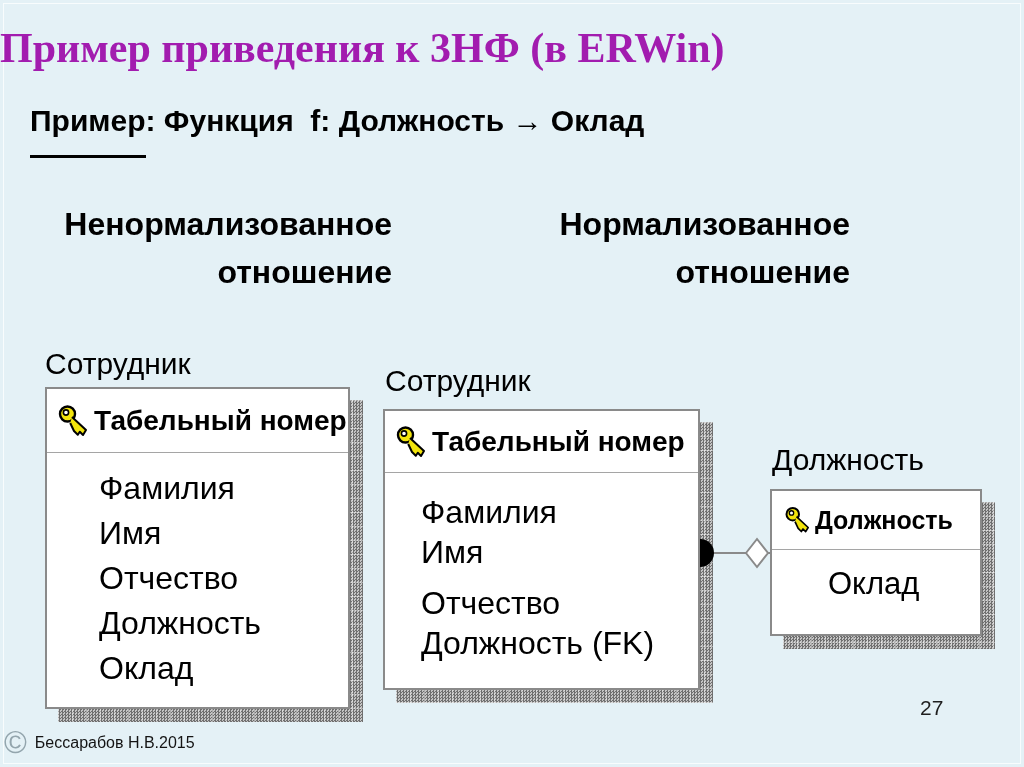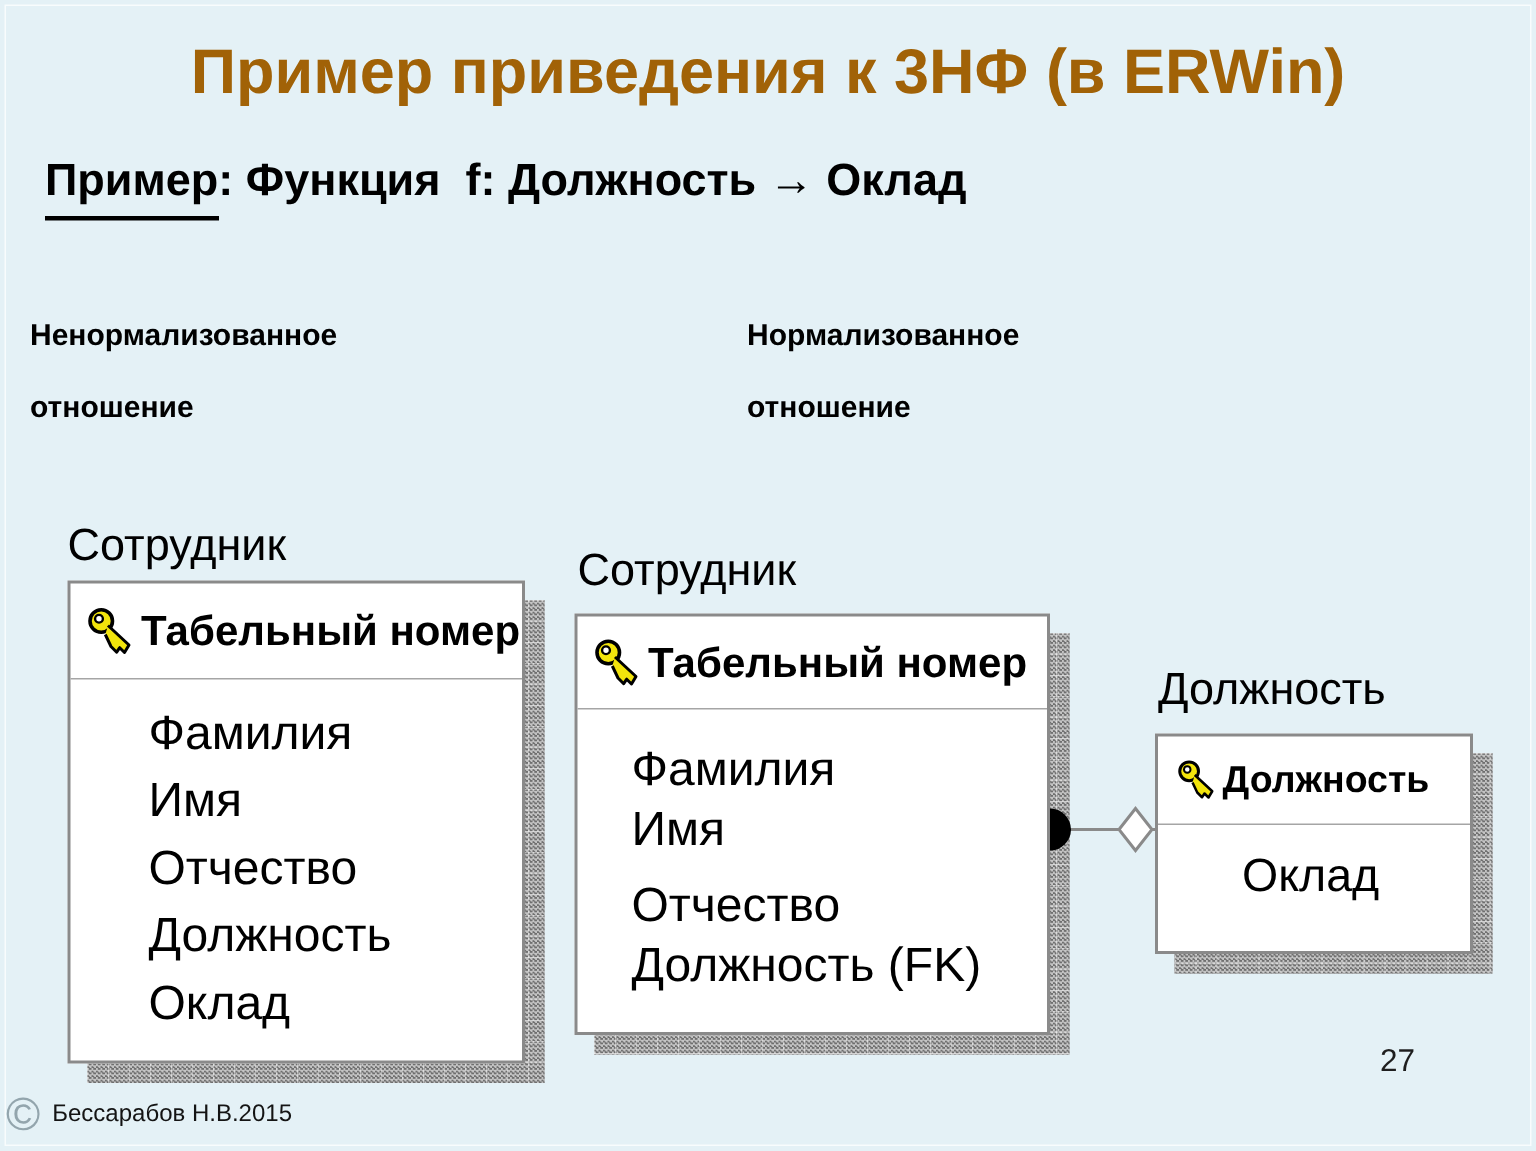--- a/index.html
+++ b/index.html
@@ -17,41 +17,42 @@
   }
   .frame {
     position: absolute;
     inset: 3px;
     border: 1px solid rgba(255,255,255,0.75);
     pointer-events: none;
   }
   .title {
     position: absolute;
     top: 24px; left: 0; right: 0;
-    text-align: center;
+    text-align: left;
     font-size: 42px;
     font-weight: bold;
-    color: #a16207;
+    color: #a21caf;
     letter-spacing: 0px;
+    font-family: Liberation Serif, serif;
   }
   .subtitle {
     position: absolute;
     left: 30px; top: 104px;
     font-size: 30px;
     font-weight: bold;
     color: #000;
     white-space: pre-wrap;
   }
-  .subtitle .lead { border-bottom: 3px solid #000; padding-bottom: 7px; }
+  .subtitle .lead { border-bottom: 3px solid #000; padding-bottom: 18px; }
   .col-header {
     position: absolute;
-    font-size: 20px;
-    font-weight: bold;
-    color: #000;
-    text-align: left;
+    font-size: 32px;
+    font-weight: bold;
+    color: #000;
+    text-align: right;
     line-height: 48px;
   }
   .col-header.left  { left: 20px;  top: 200px; width: 372px; }
   .col-header.right { left: 498px; top: 200px; width: 352px; }
 
   .entity-label {
     position: absolute;
     font-size: 30px;
     color: #000;
   }

